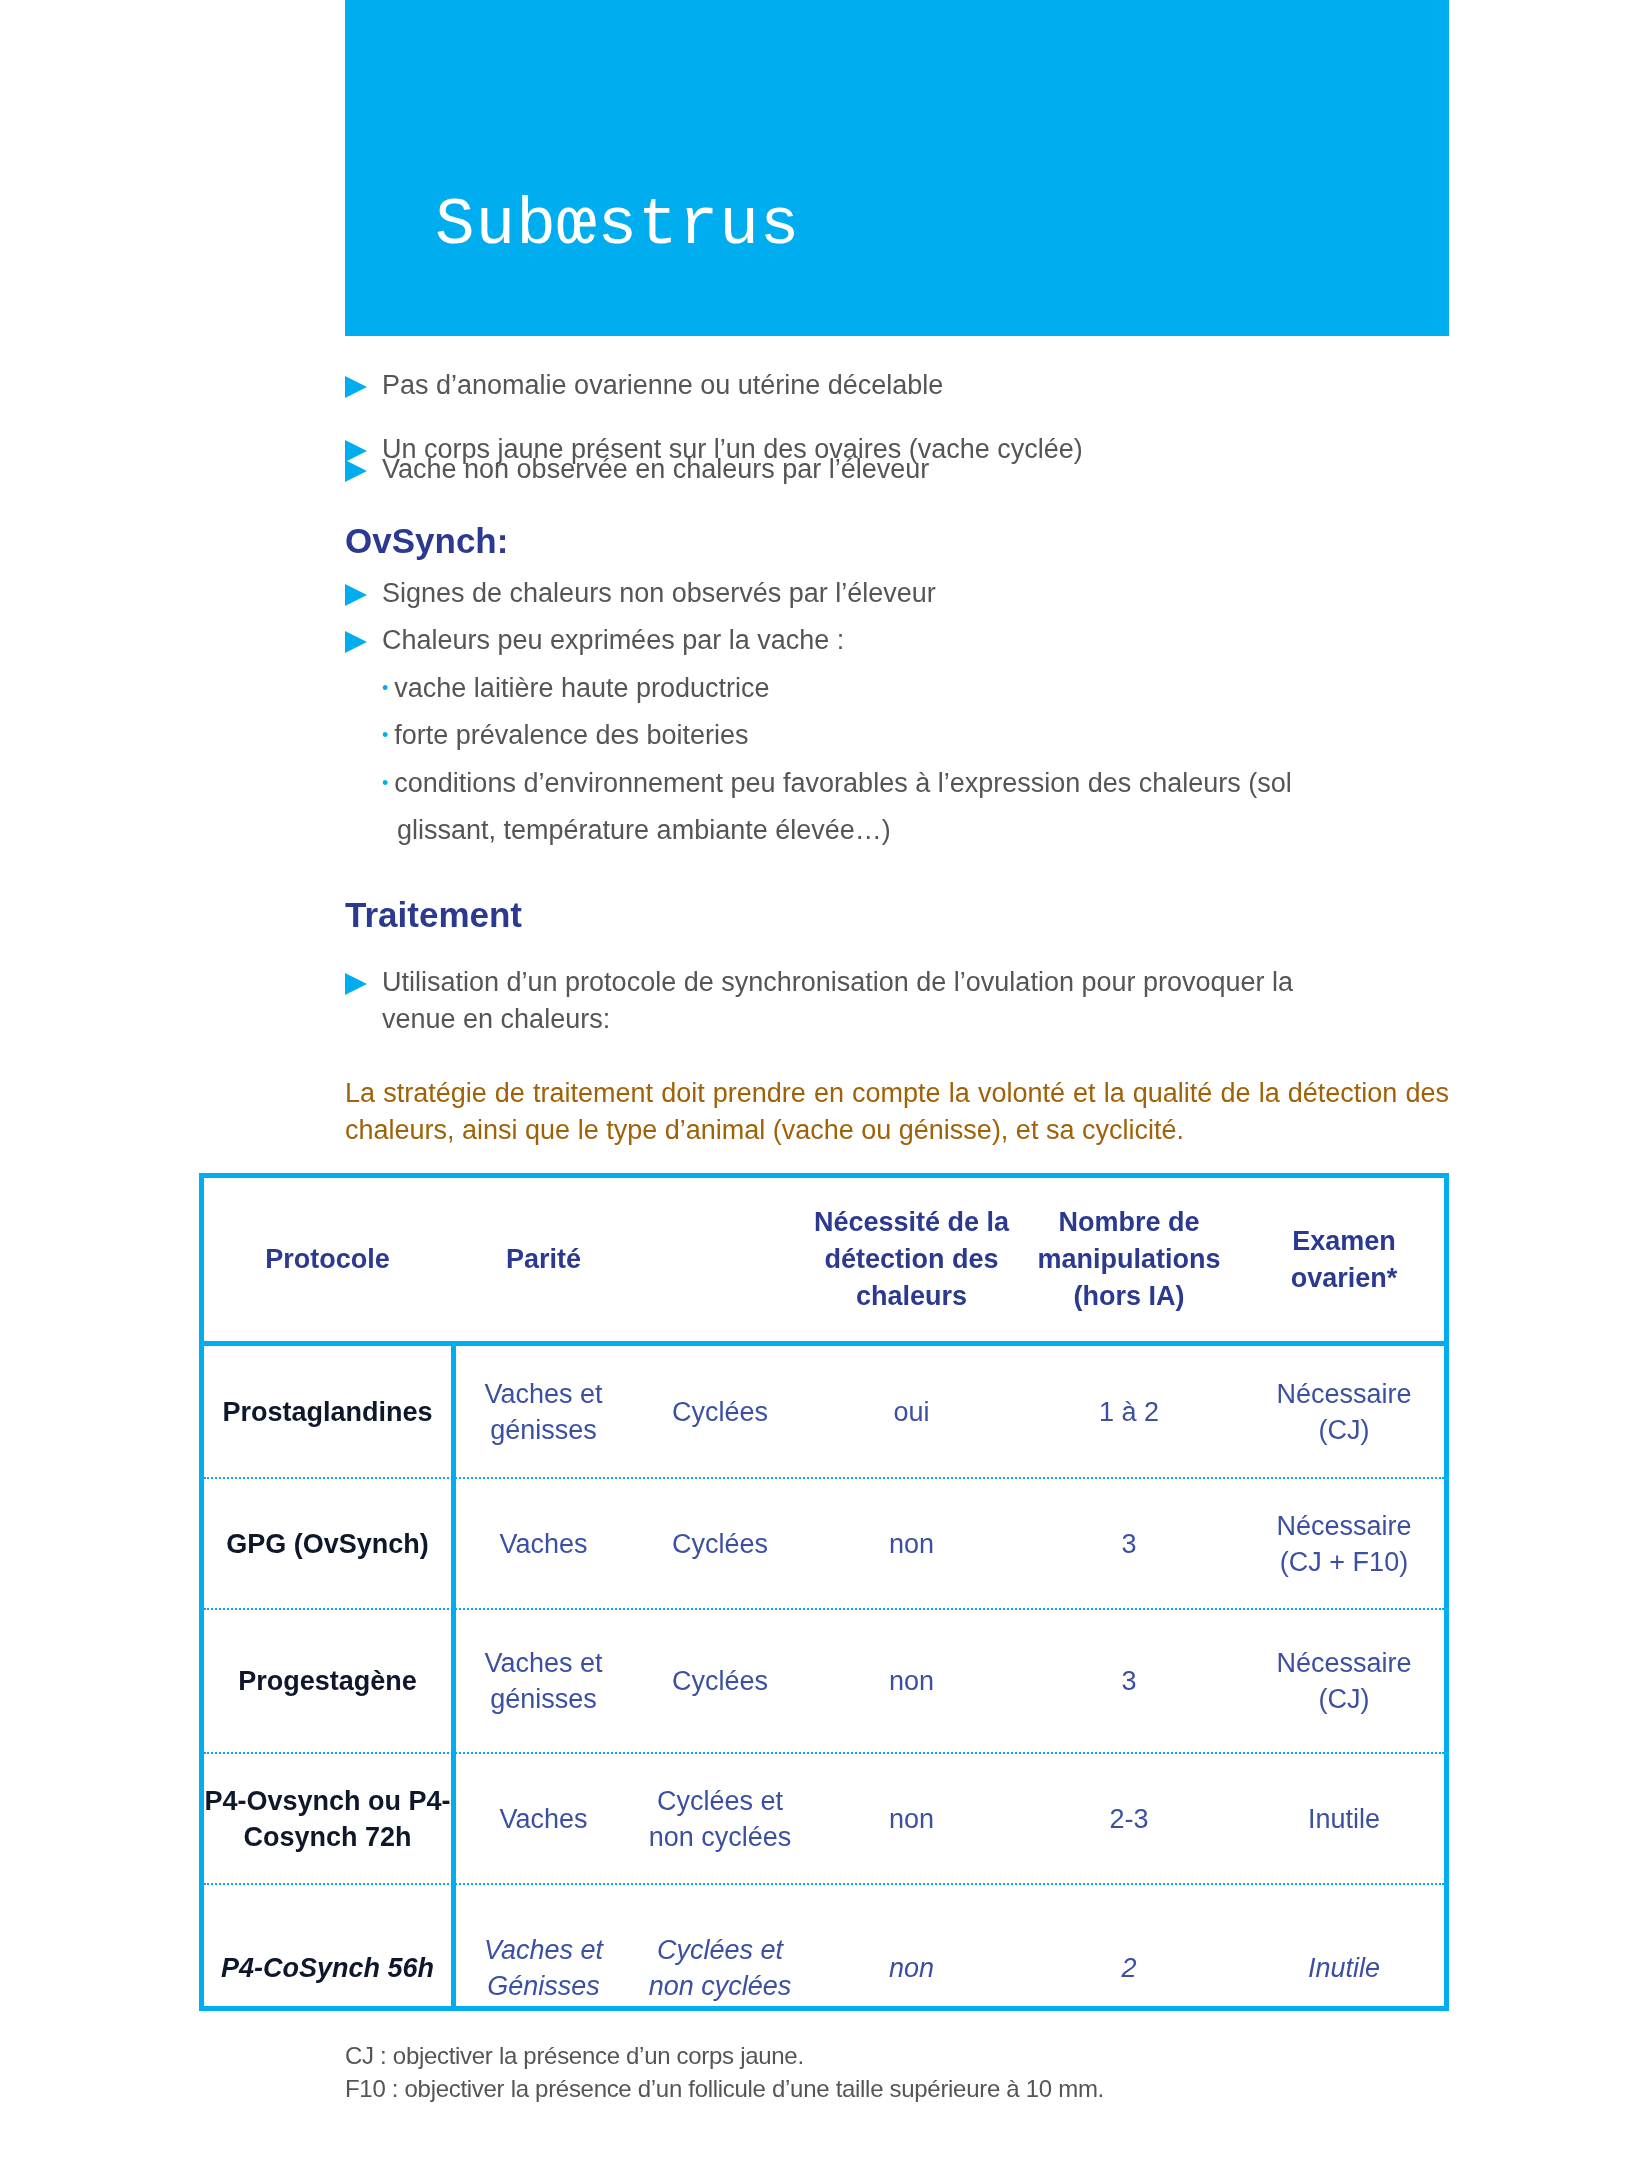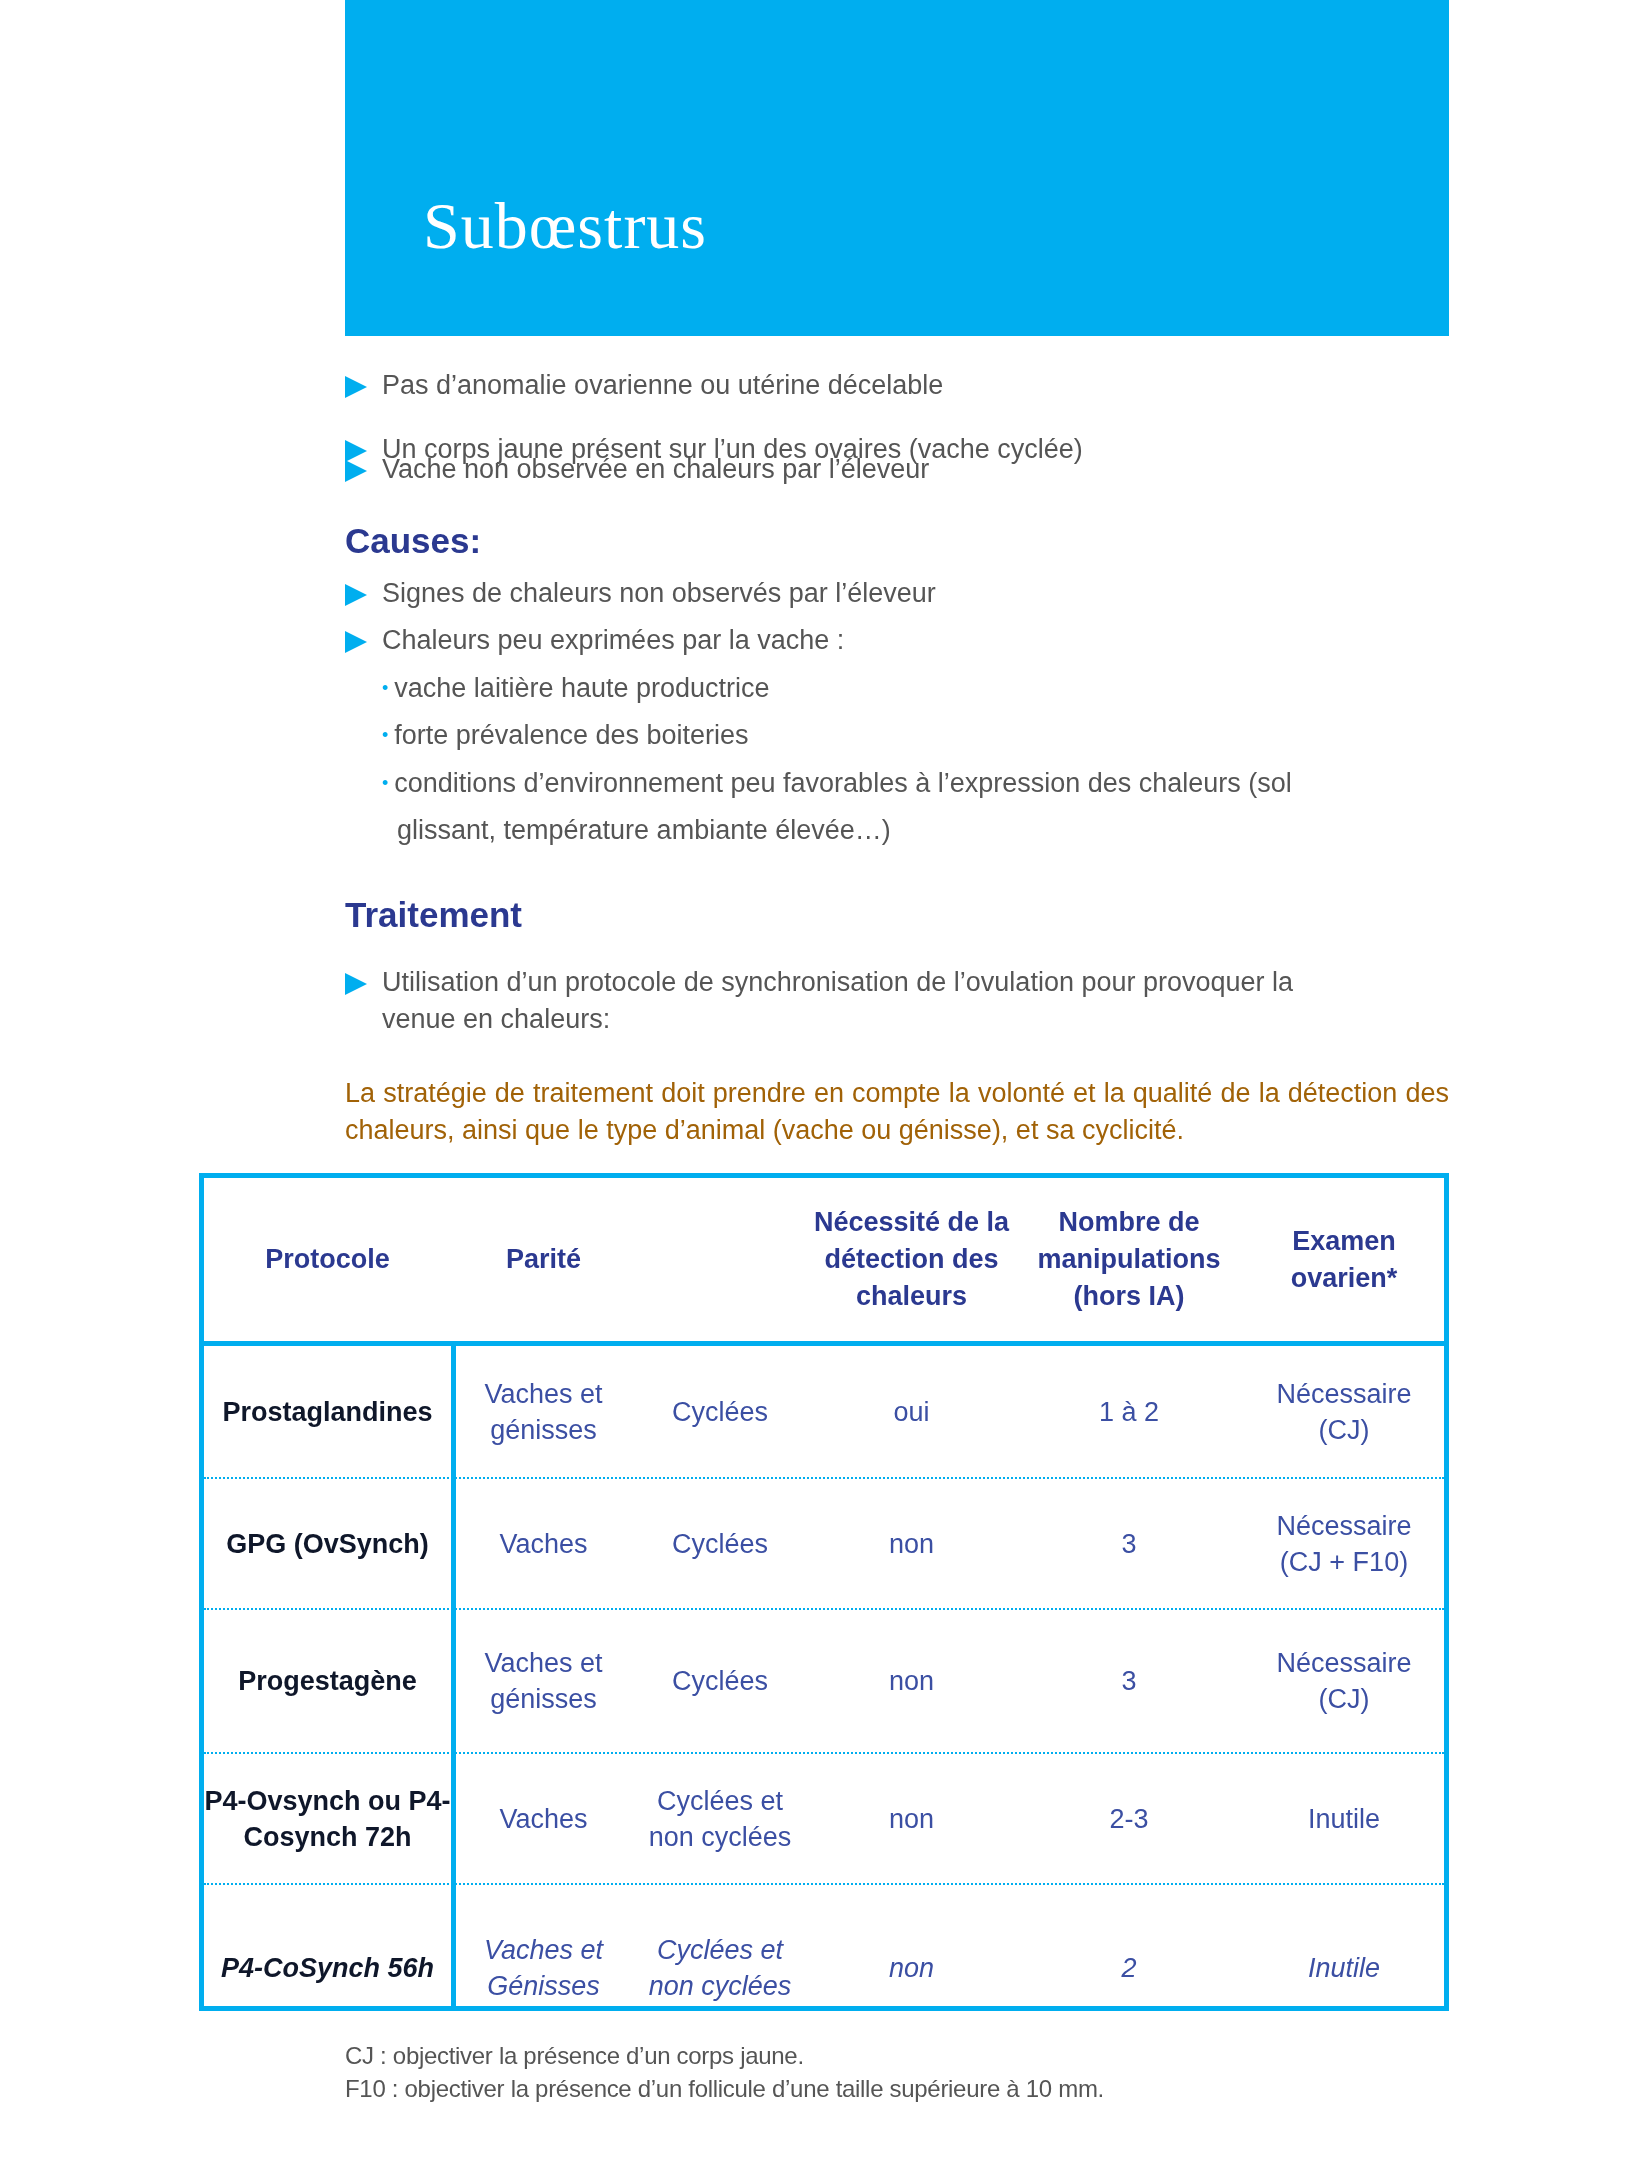--- a/index.html
+++ b/index.html
@@ -1,20 +1,20 @@
 <!DOCTYPE html>
 <html><head>
 <meta charset="utf-8">
 <style>
   html, body { margin: 0; padding: 0; background: #ffffff; }
   body { width: 1650px; height: 2167px; position: relative; overflow: hidden;
          font-family: "Liberation Sans", sans-serif; color: #555555; }
   .hero { position: absolute; left: 345px; top: 0; width: 1104px; height: 336px; background: #00AEEF; }
-  .hero h1 { position: absolute; left: 78px; top: 188px; margin: 0; color: #ffffff;
-             font-family: Liberation Serif, serif; font-weight: 200; font-size: 66px; letter-spacing: 1px; }
+  .hero h1 { position: absolute; left: 90px; top: 188px; margin: 0; color: #ffffff;
+             font-family: Liberation Mono, monospace; font-weight: 200; font-size: 66px; letter-spacing: 1px; }
   .bullet { position: absolute; left: 345px; display: flex; align-items: flex-start; font-size: 27px; line-height: 37px; color: #555555; }
   .tri { width: 0; height: 0; border-top: 11px solid transparent; border-bottom: 11px solid transparent;
          border-left: 22px solid #00AEEF; margin-top: 9px; margin-right: 15px; flex: none; }
   .sub { position: absolute; left: 382px; font-size: 27px; line-height: 37px; color: #555555; }
   .dot { color: #00AEEF; font-size: 18px; margin-right: 6px; position: relative; top: -3px; }
   h2 { position: absolute; left: 345px; margin: 0; color: #2B3990; font-size: 35px; font-weight: bold; }
   .para { position: absolute; left: 345px; width: 1104px; font-size: 27px; line-height: 37px; text-align: justify; color: #a16207; }
   .table { position: absolute; left: 199px; top: 1173px; width: 1250px; height: 838px;
            border: 5px solid #00AEEF; box-sizing: border-box; }
   .hdr { position: absolute; left: 0; top: 0; width: 100%; height: 168px; border-bottom: 5px solid #00AEEF; box-sizing: border-box; }
@@ -40,21 +40,21 @@
   </div>
 <div class="bullet" style="top:431px">
     <span class="tri"></span>
     <span>Un corps jaune présent sur l’un des ovaires (vache cyclée)</span>
   </div>
 <div class="bullet" style="top:451px">
     <span class="tri"></span>
     <span>Vache non observée en chaleurs par l’éleveur</span>
   </div>
 
-<h2 style="top:521px">Causes:</h2>
+<h2 style="top:521px">OvSynch:</h2>
 <div class="bullet" style="top:575px">
     <span class="tri"></span>
     <span>Signes de chaleurs non observés par l’éleveur</span>
   </div>
 <div class="bullet" style="top:622px">
     <span class="tri"></span>
     <span>Chaleurs peu exprimées par la vache :</span>
   </div>
 <div class="sub" style="top:670px"><span class="dot">•</span><span>vache laitière haute productrice</span></div>
 <div class="sub" style="top:717px"><span class="dot">•</span><span>forte prévalence des boiteries</span></div>

